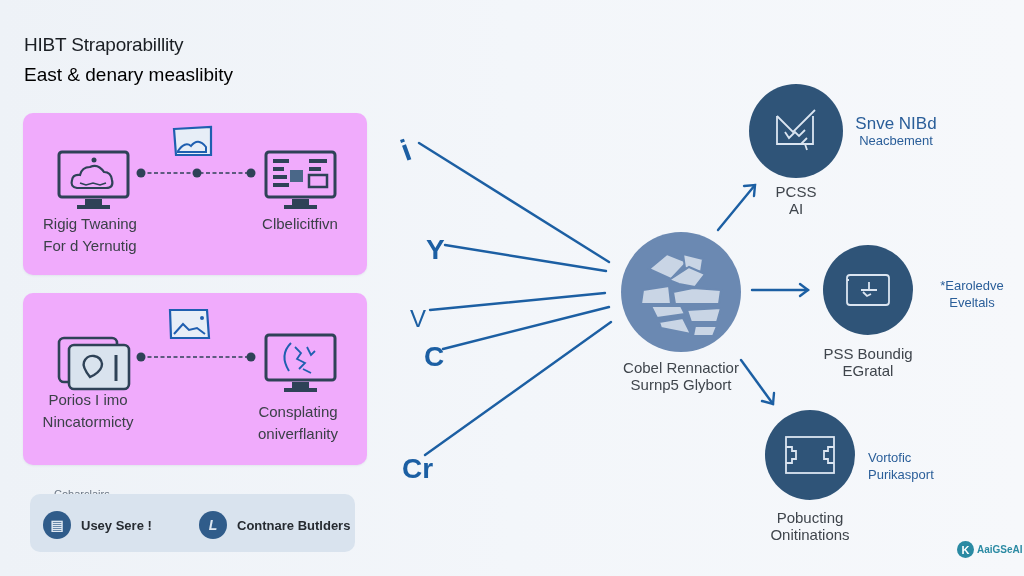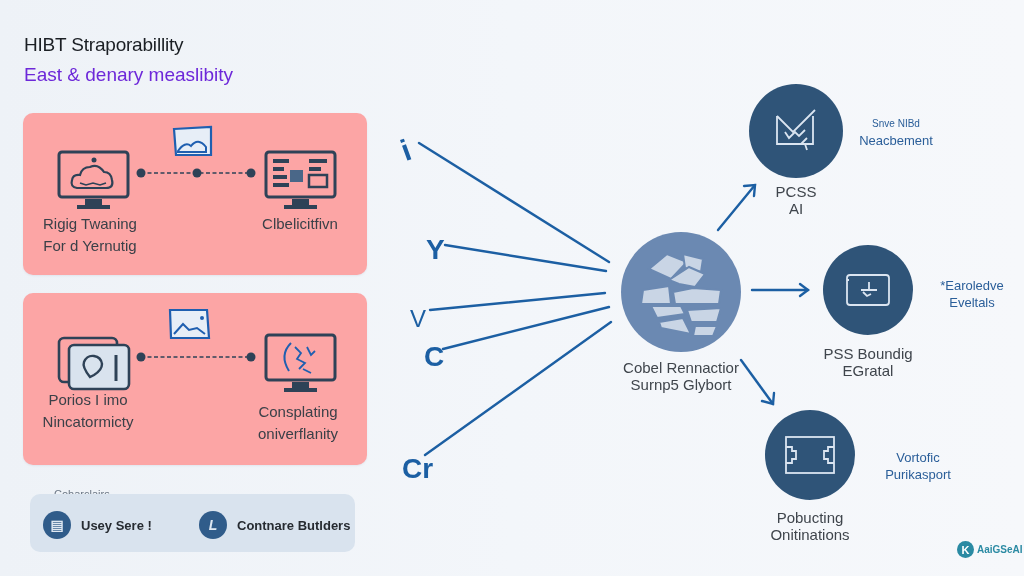--- a/index.html
+++ b/index.html
@@ -3,25 +3,25 @@
 <meta charset="utf-8">
 <style>
   html, body { margin: 0; padding: 0; }
   body {
     width: 1024px; height: 576px; overflow: hidden; position: relative;
     background: linear-gradient(90deg, #eef2f7 0%, #f3f6fa 50%, #f6f8fb 100%);
     font-family: "Liberation Sans", sans-serif; color: #2a2f36;
   }
   .abs { position: absolute; }
   .title { left: 24px; top: 34px; font-size: 19px; font-weight: normal; color: #1b1f24; letter-spacing: -0.2px; }
-  .subtitle { left: 24px; top: 64px; font-size: 19px; color: #6d28d9; }
+  .subtitle { left: 24px; top: 64px; font-size: 19px; color: #000000; }
 
   .panel {
     position: absolute; left: 23px; width: 344px;
-    background: #fca5a5; border-radius: 10px;
+    background: #f0abfc; border-radius: 10px;
     box-shadow: 0 1px 2px rgba(60,80,110,0.08);
   }
   .panel-1 { top: 113px; height: 162px; }
   .panel-2 { top: 293px; height: 172px; }
 
   .panel-label { position: absolute; font-size: 15px; color: #3b4048; line-height: 22px; text-align: center; }
 
   .legend-caption { left: 54px; top: 488px; font-size: 11px; color: #6b7785; }
   .legend {
     position: absolute; left: 30px; top: 494px; width: 325px; height: 58px;
@@ -184,21 +184,21 @@
       <path d="M14 26 L18 32 L24 26 L28 30 L34 24"></path>
       <path d="M30 38 L36 32 M34 38 L36 44"></path>
     </g>
   </svg>
 </div>
 <div class="node-label" style="left:756px;top:183px;width:80px">
   <div>PCSS</div>
   <div>AI</div>
 </div>
 <div class="node-side" style="left:846px;top:115px;width:100px;text-align:center">
-  <div style="font-size:10px">Snve NIBd</div>
+  <div style="font-size:17px">Snve NIBd</div>
   <div>Neacbement</div>
 </div>
 
 <div class="node-circle" style="left:823px;top:245px;width:90px;height:90px">
   <svg width="50" height="40">
     <g fill="none" stroke="#dbe5f1" stroke-width="1.8">
       <rect x="4" y="5" width="42" height="30" rx="3"></rect>
       <path d="M18 20 L34 20 M26 12 L26 20 M20 22 L24 26 L28 24"></path>
       <path d="M4 10 L6 10"></path>
     </g>
@@ -219,21 +219,21 @@
       <rect x="4" y="4" width="48" height="36"></rect>
       <path d="M4 14 L10 14 L10 18 L14 18 L14 26 L10 26 L10 30 L4 30"></path>
       <path d="M52 14 L46 14 L46 18 L42 18 L42 26 L46 26 L46 30 L52 30"></path>
     </g>
   </svg>
 </div>
 <div class="node-label" style="left:750px;top:509px;width:120px">
   <div>Pobucting</div>
   <div>Onitinations</div>
 </div>
-<div class="node-side" style="left:868px;top:449px;width:100px;text-align:center">
+<div class="node-side" style="left:868px;top:449px;width:100px;text-align:left">
   <div>Vortofic</div>
   <div>Purikasport</div>
 </div>
 
 <div class="abs brand">
   <span class="brand-mark">K</span>
   <span class="brand-name">AaiGSeAI</span>
 </div>
 
 </body></html>

